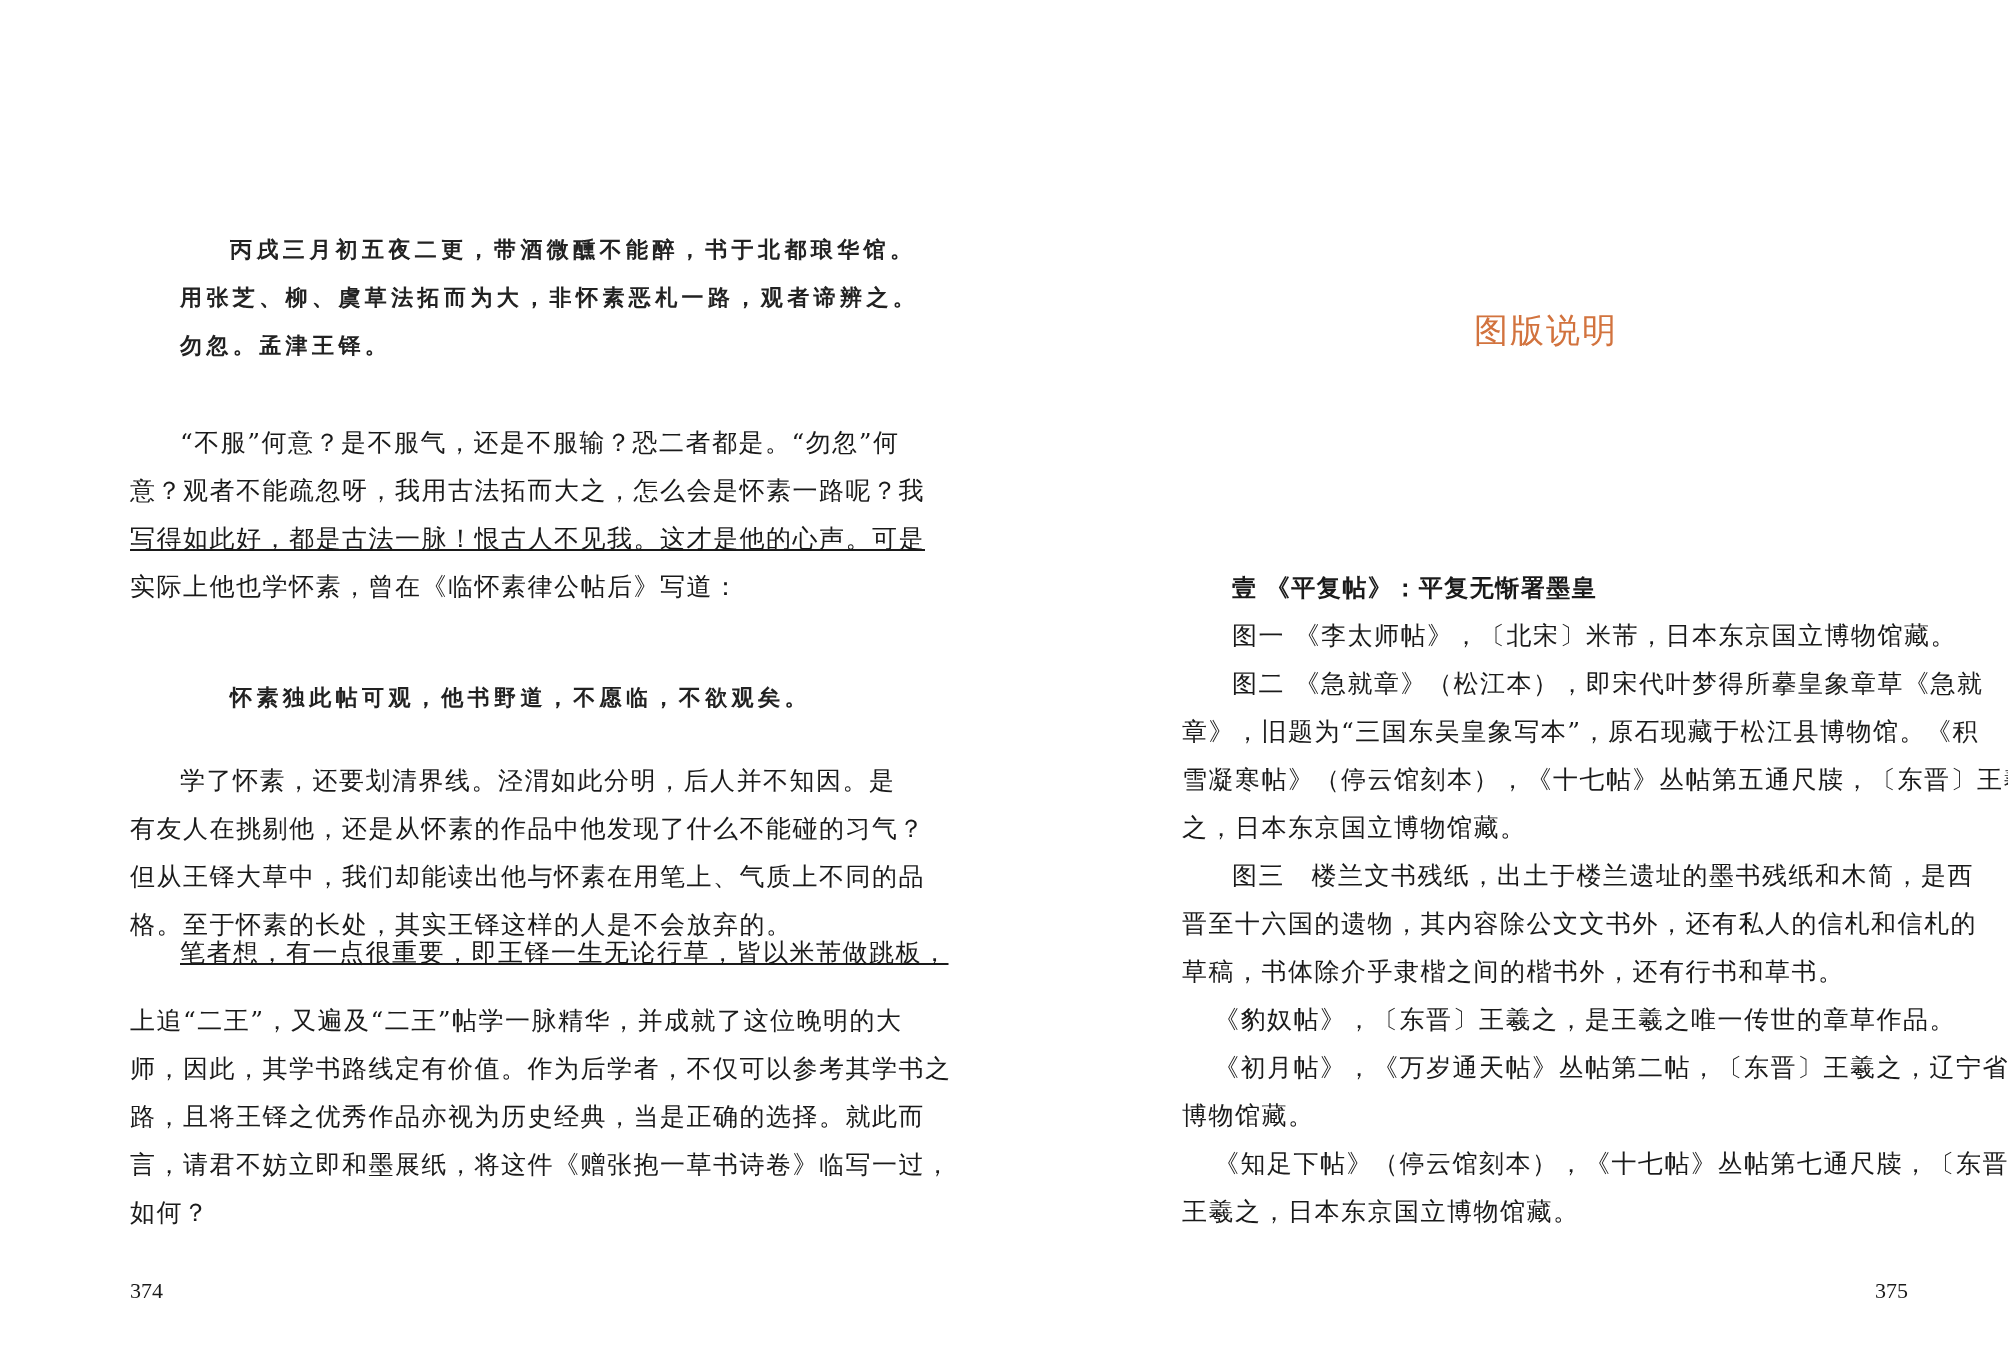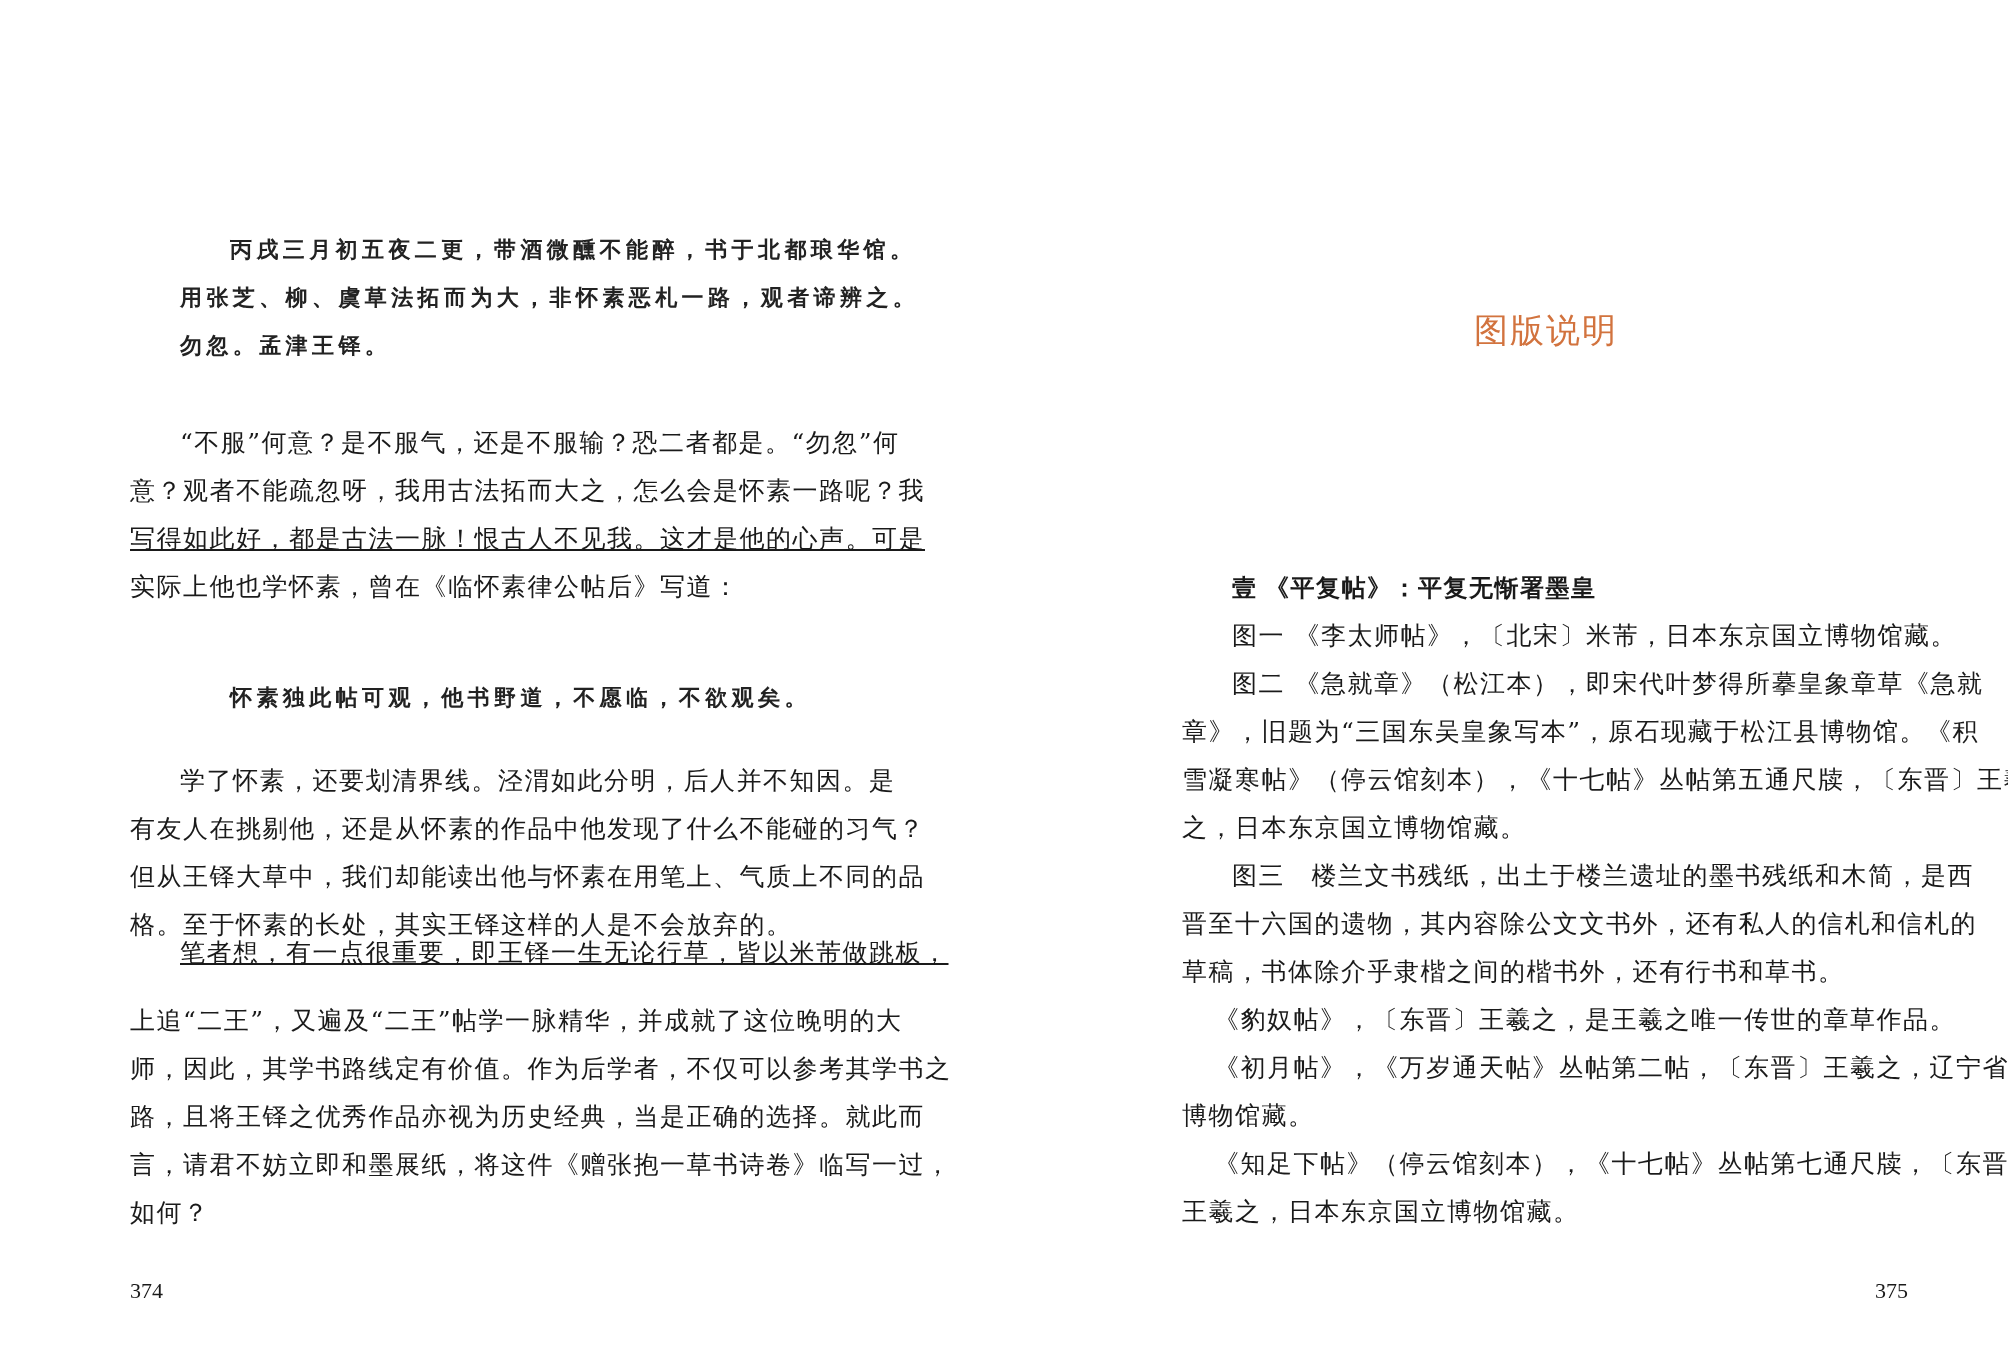--- a/index.html
+++ b/index.html
@@ -46,21 +46,21 @@
     position: absolute;
     font-size: 34px;
     line-height: 40px;
     color: #d2733e;
     letter-spacing: 2px;
     font-family: "DejaVu Sans", sans-serif;
     font-weight: normal;
   }
   .heading {
     position: absolute;
-    font-family: Liberation Serif, serif;
+    font-family: Liberation Sans, sans-serif;
     font-weight: bold;
     font-size: 24px;
     line-height: 30px;
     letter-spacing: 1.5px;
     white-space: nowrap;
   }
 </style>
 </head>
 <body>
 

